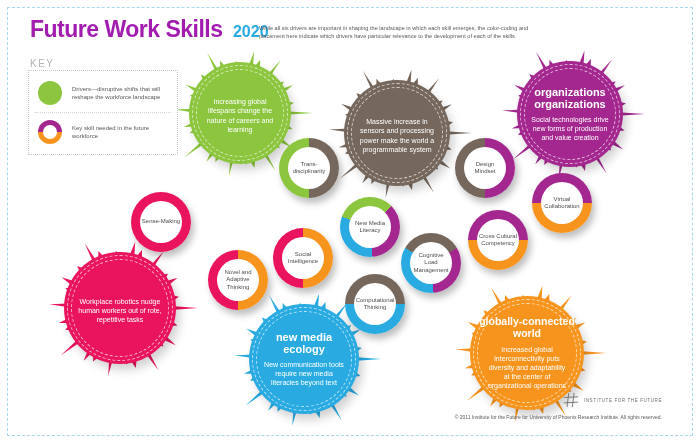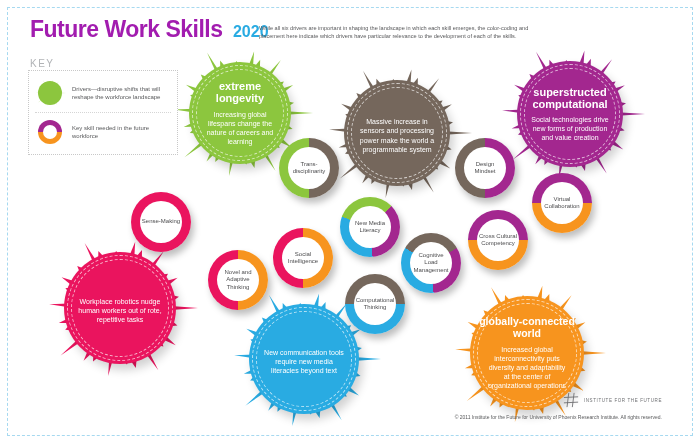--- a/index.html
+++ b/index.html
@@ -132,21 +132,20 @@
         <polygon points="14.1,-61.4 7.8,-45.3 12.8,-44.2" fill="#8cc63e"></polygon>
         <polygon points="20.2,-53.3 12.8,-44.2 19.7,-41.6" fill="#8cc63e"></polygon>
         <polygon points="40.9,-53.1 26.7,-37.5 29.5,-35.3" fill="#8cc63e"></polygon>
         <polygon points="43.9,-31.4 35.2,-29.7 39.5,-23.6" fill="#8cc63e"></polygon>
         <polygon points="53.1,-27.9 39.5,-23.6 41.9,-19.1" fill="#8cc63e"></polygon>
         <polygon points="54.0,-10.3 44.3,-12.3 45.7,-5.0" fill="#8cc63e"></polygon>
       </svg>
     <div class="dbody" style="background: rgb(140, 198, 62);">
       <div class="dring r1"></div>
         <div class="dring r2"></div>
-      <div class="dtitle">extreme longevity</div>
       <div class="ddesc">Increasing global lifespans change the nature of careers and learning</div>
     </div>
   </div>
 
   <div class="driver" style="left:344px;top:80px;width:106px;height:106px;">
     <svg class="burst" viewBox="-81 -81 162 162" width="162" height="162">
         <polygon points="75.0,0.0 48.0,-1.8 48.0,1.8" fill="#75675c"></polygon>
         <polygon points="54.6,16.5 46.9,10.2 44.7,17.6" fill="#75675c"></polygon>
         <polygon points="53.2,35.5 41.4,24.4 38.4,28.8" fill="#75675c"></polygon>
         <polygon points="41.2,36.5 38.4,28.8 33.3,34.6" fill="#75675c"></polygon>
@@ -205,21 +204,21 @@
         <polygon points="14.5,-63.4 8.1,-47.3 13.3,-46.1" fill="#a3278f"></polygon>
         <polygon points="20.9,-55.2 13.4,-46.1 20.6,-43.4" fill="#a3278f"></polygon>
         <polygon points="42.1,-54.7 27.8,-39.1 30.7,-36.9" fill="#a3278f"></polygon>
         <polygon points="45.6,-32.5 36.7,-30.9 41.2,-24.7" fill="#a3278f"></polygon>
         <polygon points="54.9,-28.8 41.2,-24.6 43.7,-19.9" fill="#a3278f"></polygon>
         <polygon points="56.0,-10.7 46.3,-12.8 47.7,-5.2" fill="#a3278f"></polygon>
       </svg>
     <div class="dbody" style="background: rgb(163, 39, 143);">
       <div class="dring r1"></div>
         <div class="dring r2"></div>
-      <div class="dtitle">superstructed computational</div>
+      <div class="dtitle">organizations organizations</div>
       <div class="ddesc">Social technologies drive new forms of production and value creation</div>
     </div>
   </div>
 
   <div class="driver" style="left:64px;top:252px;width:112px;height:112px;">
     <svg class="burst" viewBox="-84 -84 168 168" width="168" height="168">
         <polygon points="78.0,0.0 51.0,-2.0 51.0,2.0" fill="#ea145e"></polygon>
         <polygon points="57.4,17.4 49.8,10.8 47.5,18.6" fill="#ea145e"></polygon>
         <polygon points="55.7,37.2 43.9,25.9 40.8,30.6" fill="#ea145e"></polygon>
         <polygon points="43.4,38.5 40.8,30.6 35.3,36.8" fill="#ea145e"></polygon>
@@ -278,20 +277,21 @@
         <polygon points="15.0,-65.3 8.4,-49.3 13.9,-48.0" fill="#29abe2"></polygon>
         <polygon points="21.6,-57.0 13.9,-48.0 21.4,-45.2" fill="#29abe2"></polygon>
         <polygon points="43.3,-56.2 29.0,-40.7 32.0,-38.4" fill="#29abe2"></polygon>
         <polygon points="47.2,-33.7 38.2,-32.2 42.9,-25.7" fill="#29abe2"></polygon>
         <polygon points="56.7,-29.7 42.9,-25.7 45.5,-20.7" fill="#29abe2"></polygon>
         <polygon points="57.9,-11.1 48.2,-13.3 49.7,-5.4" fill="#29abe2"></polygon>
       </svg>
     <div class="dbody" style="background: rgb(41, 171, 226);">
       <div class="dring r1"></div>
         <div class="dring r2"></div>
+      <div class="dtitle">new media ecology</div>
       <div class="ddesc">New communication tools require new media literacies beyond text</div>
     </div>
   </div>
 
   <div class="driver" style="left:470px;top:296px;width:114px;height:114px;">
     <svg class="burst" viewBox="-85 -85 170 170" width="170" height="170">
         <polygon points="79.0,0.0 52.0,-2.0 52.0,2.0" fill="#f7941e"></polygon>
         <polygon points="58.4,17.7 50.8,11.0 48.4,19.0" fill="#f7941e"></polygon>
         <polygon points="56.6,37.7 44.8,26.4 41.6,31.2" fill="#f7941e"></polygon>
         <polygon points="44.2,39.1 41.6,31.2 36.0,37.5" fill="#f7941e"></polygon>

